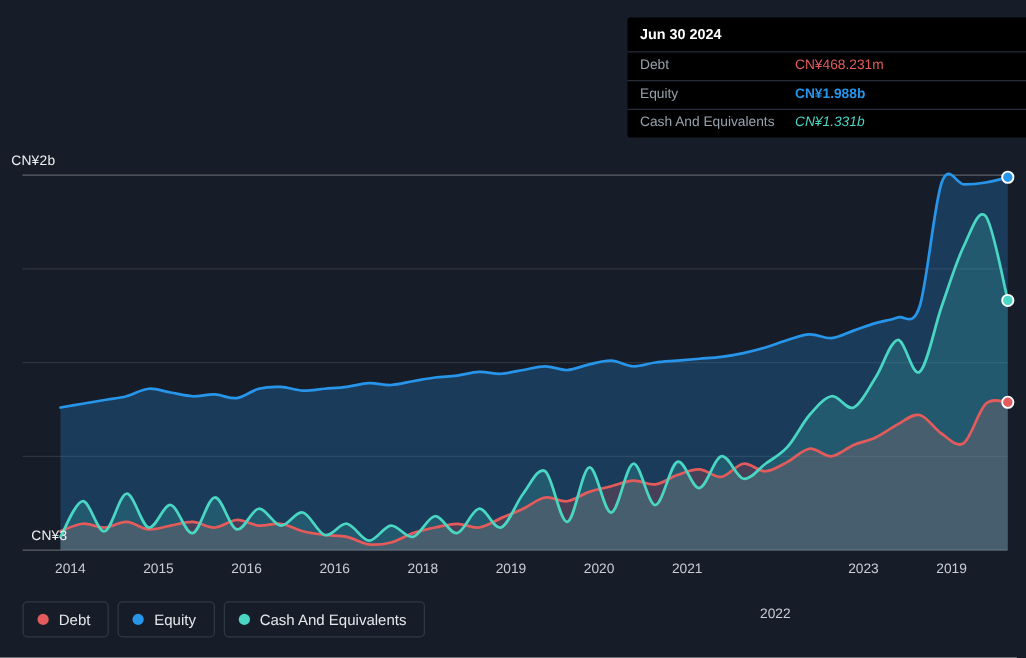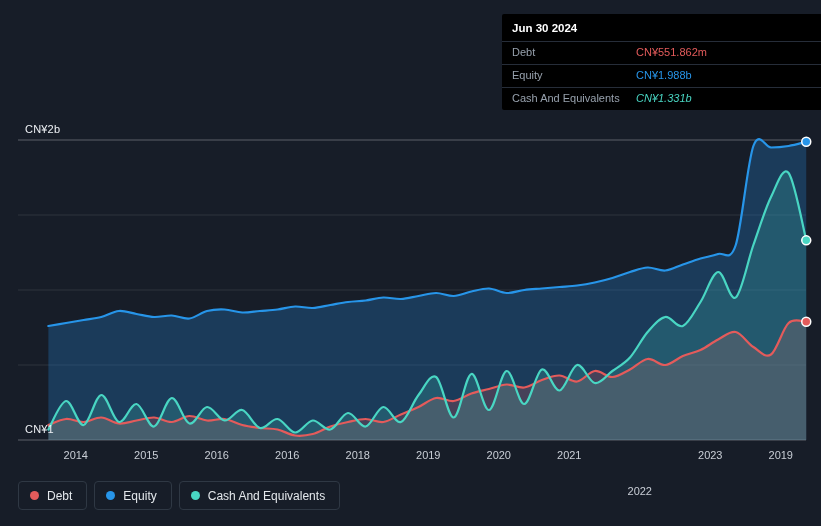--- a/index.html
+++ b/index.html
@@ -1,23 +1,23 @@
 <!DOCTYPE html>
 <html><head>
 <meta charset="utf-8">
 <style>
   *{margin:0;padding:0;box-sizing:border-box}
   html,body{width:821px;height:526px;overflow:hidden;font-family:"Liberation Sans","DejaVu Sans",sans-serif}
   .stage{position:relative;width:821px;height:526px;background:#171d28}
   #chart-svg{position:absolute;left:0;top:0}
   .y-label{position:absolute;font-size:11px;color:#eef1f5;letter-spacing:.2px}
-  .y-label.top{left:25px;top:123px}
+  .y-label.top{left:9px;top:123px}
   .y-label.bottom{left:25px;top:423px}
   #x-axis{position:absolute;top:449px;left:0;width:100%;height:14px}
-  #x-axis span{position:absolute;width:44px;margin-left:-22px;text-align:right;color:#c9ced6;font-size:11px}
+  #x-axis span{position:absolute;width:44px;margin-left:-22px;text-align:left;color:#c9ced6;font-size:11px}
   .tooltip{position:absolute;left:466px;top:14px;width:340px;background:#0a0d13;font-size:11px;color:#e8ebee;border-radius:2px}
   .tt-header{padding:8px 10px 7px;font-weight:bold;font-size:11.5px;color:#ffffff}
   .tt-row{display:flex;align-items:baseline;padding:4px 10px 5px;border-top:1px solid #262d39;line-height:13px}
   .tt-row.no-sep{border-top:none;padding-top:1px}
   .tt-label{width:124px;flex:none;color:#97a1ad}
   .tt-bold{font-weight:bold;color:#ffffff}
   .tt-gray{color:#97a1ad;margin-left:4px}
   .legend{position:absolute;left:18px;top:481px;display:flex;gap:7px}
   .legend-item{display:flex;align-items:center;gap:8px;border:1px solid #2f3844;border-radius:4px;padding:0 14px 0 11px;height:29px;font-size:12px;color:#e4e8ec;cursor:pointer}
   .legend-dot{width:9px;height:9px;border-radius:50%;flex:none}
@@ -38,45 +38,45 @@
       <path d="M48.375 429.5C51.3125 424.75 60.125 401.75 66 401C71.875 400.25 77.75 426 83.625 425C89.5 424 95.375 395.5 101.25 395C107.125 394.5 113 420.5 118.875 422C124.75 423.5 130.625 403.25 136.5 404C142.375 404.75 148.25 427.5 154.125 426.5C160 425.5 165.875 398.5 171.75 398C177.625 397.5 183.5 422 189.375 423.5C195.25 425 201.125 407.5 207 407C212.875 406.5 218.75 420 224.625 420.5C230.5 421 236.375 408.75 242.25 410C248.125 411.25 254 426.5 259.875 428C265.75 429.5 271.625 418.25 277.5 419C283.375 419.75 289.25 432.25 295.125 432.5C301 432.75 306.875 421 312.75 420.5C318.625 420 324.5 430.75 330.375 429.5C336.25 428.25 342.125 413.5 348 413C353.875 412.5 359.75 427.5 365.625 426.5C371.5 425.5 377.375 407.75 383.25 407C389.125 406.25 395 424 400.875 422C406.75 420 412.625 402.5 418.5 395C424.375 387.5 430.25 373.25 436.125 377C442 380.75 447.875 418 453.75 417.5C459.625 417 465.5 375.25 471.375 374C477.25 372.75 483.125 410.5 489 410C494.875 409.5 500.75 372 506.625 371C512.5 370 518.375 404.25 524.25 404C530.125 403.75 536 371.75 541.875 369.5C547.75 367.25 553.625 391.25 559.5 390.5C565.375 389.75 571.25 366.25 577.125 365C583 363.75 588.875 382 594.75 383C600.625 384 606.5 375.25 612.375 371C618.25 366.75 624.125 364 630 357.5C635.875 351 641.75 338.75 647.625 332C653.5 325.25 659.375 318 665.25 317C671.125 316 677 328.5 682.875 326C688.75 323.5 694.625 311 700.5 302C706.375 293 712.25 272.75 718.125 272C724 271.25 729.875 302 735.75 297.5C741.625 293 747.5 261.75 753.375 245C759.25 228.25 765.125 208.99999999999997 771 196.99999999999997C776.875 184.99999999999997 782.75 165.775 788.625 173C794.5 180.225 803.3125 229.125 806.25 240.35 L 806.25 440 L 48.375 440 Z" fill="rgba(70,210,190,0.20)" stroke="none"></path>
       <path d="M48.375 326C51.3125 325.5 60.125 324 66 323C71.875 322 77.75 321 83.625 320C89.5 319 95.375 318.5 101.25 317C107.125 315.5 113 311.5 118.875 311C124.75 310.5 130.625 313 136.5 314C142.375 315 148.25 316.75 154.125 317C160 317.25 165.875 315.25 171.75 315.5C177.625 315.75 183.5 319.25 189.375 318.5C195.25 317.75 201.125 312.5 207 311C212.875 309.5 218.75 309.25 224.625 309.5C230.5 309.75 236.375 312.25 242.25 312.5C248.125 312.75 254 311.5 259.875 311C265.75 310.5 271.625 310.25 277.5 309.5C283.375 308.75 289.25 306.75 295.125 306.5C301 306.25 306.875 308.25 312.75 308C318.625 307.75 324.5 306 330.375 305C336.25 304 342.125 302.75 348 302C353.875 301.25 359.75 301.25 365.625 300.5C371.5 299.75 377.375 297.75 383.25 297.5C389.125 297.25 395 299.25 400.875 299C406.75 298.75 412.625 297 418.5 296C424.375 295 430.25 293 436.125 293C442 293 447.875 296.25 453.75 296C459.625 295.75 465.5 292.75 471.375 291.5C477.25 290.25 483.125 288.25 489 288.5C494.875 288.75 500.75 292.75 506.625 293C512.5 293.25 518.375 290.75 524.25 290C530.125 289.25 536 289 541.875 288.5C547.75 288 553.625 287.5 559.5 287C565.375 286.5 571.25 286.25 577.125 285.5C583 284.75 588.875 283.75 594.75 282.5C600.625 281.25 606.5 279.75 612.375 278C618.25 276.25 624.125 273.75 630 272C635.875 270.25 641.75 267.75 647.625 267.5C653.5 267.25 659.375 271 665.25 270.5C671.125 270 677 266.5 682.875 264.5C688.75 262.5 694.625 260.25 700.5 258.5C706.375 256.75 712.25 256.25 718.125 254C724 251.75 729.875 263 735.75 245C741.625 227 747.5 162.25 753.375 146C759.25 129.75 765.125 147.5 771 147.5C776.875 147.5 782.75 146.95 788.625 146C794.5 145.05 803.3125 142.5 806.25 141.8" fill="none" stroke="#2795e9" stroke-width="2.2" stroke-linejoin="round" stroke-linecap="round"></path>
       <path d="M48.375 425C51.3125 424 60.125 419.5 66 419C71.875 418.5 77.75 422.25 83.625 422C89.5 421.75 95.375 417.25 101.25 417.5C107.125 417.75 113 423 118.875 423.5C124.75 424 130.625 421.5 136.5 420.5C142.375 419.5 148.25 417.25 154.125 417.5C160 417.75 165.875 422.25 171.75 422C177.625 421.75 183.5 416.25 189.375 416C195.25 415.75 201.125 420 207 420.5C212.875 421 218.75 418.25 224.625 419C230.5 419.75 236.375 423.5 242.25 425C248.125 426.5 254 427.25 259.875 428C265.75 428.75 271.625 428.25 277.5 429.5C283.375 430.75 289.25 434.75 295.125 435.5C301 436.25 306.875 435.5 312.75 434C318.625 432.5 324.5 428.5 330.375 426.5C336.25 424.5 342.125 423.25 348 422C353.875 420.75 359.75 419 365.625 419C371.5 419 377.375 422.75 383.25 422C389.125 421.25 395 417 400.875 414.5C406.75 412 412.625 409.75 418.5 407C424.375 404.25 430.25 399 436.125 398C442 397 447.875 401.75 453.75 401C459.625 400.25 465.5 395.5 471.375 393.5C477.25 391.5 483.125 390.5 489 389C494.875 387.5 500.75 384.75 506.625 384.5C512.5 384.25 518.375 388.25 524.25 387.5C530.125 386.75 536 382 541.875 380C547.75 378 553.625 375.25 559.5 375.5C565.375 375.75 571.25 382.25 577.125 381.5C583 380.75 588.875 371.75 594.75 371C600.625 370.25 606.5 377.25 612.375 377C618.25 376.75 624.125 372.5 630 369.5C635.875 366.5 641.75 359.75 647.625 359C653.5 358.25 659.375 365.5 665.25 365C671.125 364.5 677 358.5 682.875 356C688.75 353.5 694.625 352.75 700.5 350C706.375 347.25 712.25 342.5 718.125 339.5C724 336.5 729.875 330.75 735.75 332C741.625 333.25 747.5 343.25 753.375 347C759.25 350.75 765.125 358.5 771 354.5C776.875 350.5 782.75 328.445 788.625 323C794.5 317.555 803.3125 322.02500000000003 806.25 321.83000000000004" fill="none" stroke="#e45b5b" stroke-width="2.2" stroke-linejoin="round" stroke-linecap="round"></path>
       <path d="M48.375 429.5C51.3125 424.75 60.125 401.75 66 401C71.875 400.25 77.75 426 83.625 425C89.5 424 95.375 395.5 101.25 395C107.125 394.5 113 420.5 118.875 422C124.75 423.5 130.625 403.25 136.5 404C142.375 404.75 148.25 427.5 154.125 426.5C160 425.5 165.875 398.5 171.75 398C177.625 397.5 183.5 422 189.375 423.5C195.25 425 201.125 407.5 207 407C212.875 406.5 218.75 420 224.625 420.5C230.5 421 236.375 408.75 242.25 410C248.125 411.25 254 426.5 259.875 428C265.75 429.5 271.625 418.25 277.5 419C283.375 419.75 289.25 432.25 295.125 432.5C301 432.75 306.875 421 312.75 420.5C318.625 420 324.5 430.75 330.375 429.5C336.25 428.25 342.125 413.5 348 413C353.875 412.5 359.75 427.5 365.625 426.5C371.5 425.5 377.375 407.75 383.25 407C389.125 406.25 395 424 400.875 422C406.75 420 412.625 402.5 418.5 395C424.375 387.5 430.25 373.25 436.125 377C442 380.75 447.875 418 453.75 417.5C459.625 417 465.5 375.25 471.375 374C477.25 372.75 483.125 410.5 489 410C494.875 409.5 500.75 372 506.625 371C512.5 370 518.375 404.25 524.25 404C530.125 403.75 536 371.75 541.875 369.5C547.75 367.25 553.625 391.25 559.5 390.5C565.375 389.75 571.25 366.25 577.125 365C583 363.75 588.875 382 594.75 383C600.625 384 606.5 375.25 612.375 371C618.25 366.75 624.125 364 630 357.5C635.875 351 641.75 338.75 647.625 332C653.5 325.25 659.375 318 665.25 317C671.125 316 677 328.5 682.875 326C688.75 323.5 694.625 311 700.5 302C706.375 293 712.25 272.75 718.125 272C724 271.25 729.875 302 735.75 297.5C741.625 293 747.5 261.75 753.375 245C759.25 228.25 765.125 208.99999999999997 771 196.99999999999997C776.875 184.99999999999997 782.75 165.775 788.625 173C794.5 180.225 803.3125 229.125 806.25 240.35" fill="none" stroke="#49d6c3" stroke-width="2.2" stroke-linejoin="round" stroke-linecap="round"></path>
       <circle cx="806.25" cy="141.8" r="4.5" fill="#2795e9" stroke="#ffffff" stroke-width="1.5"></circle>
       <circle cx="806.25" cy="321.83000000000004" r="4.5" fill="#e45b5b" stroke="#ffffff" stroke-width="1.5"></circle>
       <circle cx="806.25" cy="240.35" r="4.5" fill="#49d6c3" stroke="#ffffff" stroke-width="1.5"></circle>
     </svg>
 
   <div class="y-label top">CN¥2b</div>
-  <div class="y-label bottom">CN¥1</div>
+  <div class="y-label bottom">CN¥3</div>
 
   <div id="x-axis">
       <span style="left: 66px;">2014</span>
       <span style="left: 136.5px;">2015</span>
       <span style="left: 207px;">2016</span>
       <span style="left: 277.5px;">2016</span>
       <span style="left: 348px;">2018</span>
       <span style="left: 418.5px;">2019</span>
       <span style="left: 489px;">2020</span>
       <span style="left: 559.5px;">2021</span>
       <span style="left: 630px; margin-top: 36px;">2022</span>
       <span style="left: 700.5px;">2023</span>
       <span style="left: 771px;">2019</span>
     </div>
 
   <div class="tooltip" style="background: #000000; margin-left: 36px;">
     <div class="tt-header">Jun 30 2024</div>
     <div class="tt-row">
       <span class="tt-label">Debt</span>
-      <span class="tt-value" style="color: rgb(228, 91, 91);">CN¥551.862m</span>
+      <span class="tt-value" style="color: rgb(228, 91, 91);">CN¥468.231m</span>
     </div>
     <div class="tt-row">
       <span class="tt-label">Equity</span>
-      <span class="tt-value" style="color: rgb(39, 149, 233);">CN¥1.988b</span>
+      <span class="tt-value" style="color: rgb(39, 149, 233); font-weight: bold;">CN¥1.988b</span>
     </div>
     <div class="tt-row">
       <span class="tt-label">Cash And Equivalents</span>
       <span class="tt-value" style="color: rgb(73, 214, 195); font-style: italic;">CN¥1.331b</span>
     </div>
   </div>
 
   <div class="legend">
     <div class="legend-item">
       <span class="legend-dot" style="background: rgb(228, 91, 91);"></span>

